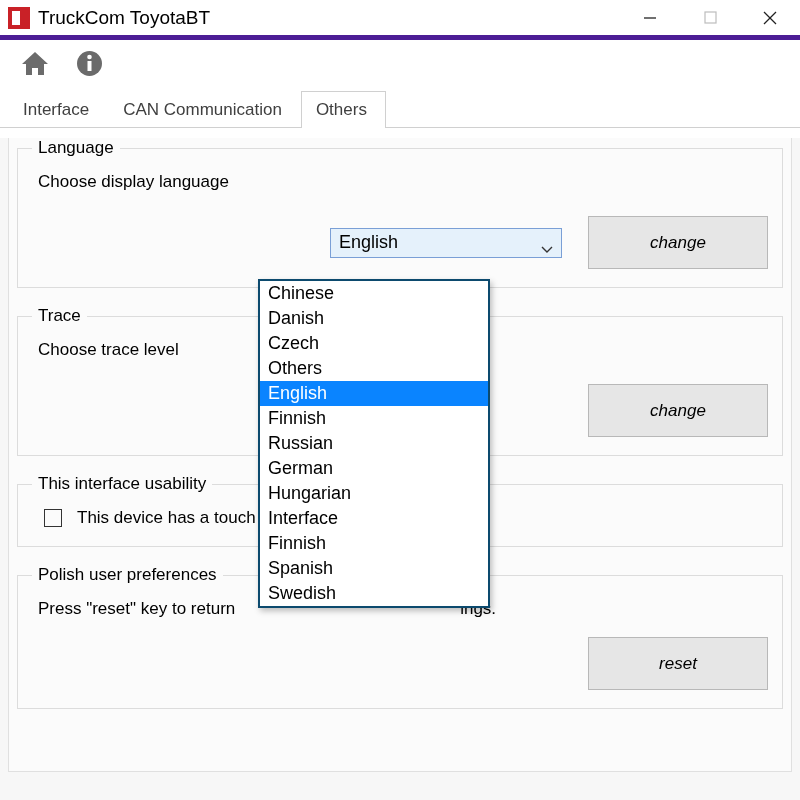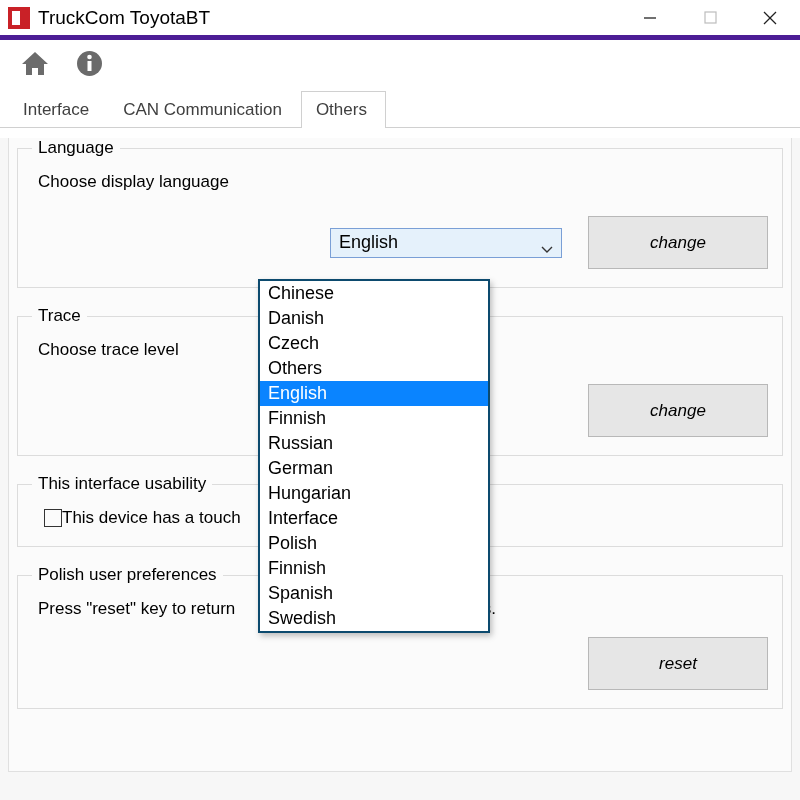--- a/index.html
+++ b/index.html
@@ -157,21 +157,21 @@
     display: flex;
     align-items: center;
     justify-content: center;
     box-sizing: border-box;
     font-style: italic;
   }
 
   .checkbox-row {
     display: flex;
     align-items: center;
-    gap: 0;
+    gap: 15px;
     margin-left: 12px;
   }
   .checkbox {
     width: 18px; height: 18px;
     border: 1px solid #333;
     box-sizing: border-box;
   }
 
   
   .dropdown {
@@ -298,20 +298,19 @@
         <div class="opt">Chinese</div>
         <div class="opt">Danish</div>
         <div class="opt">Czech</div>
         <div class="opt">Others</div>
         <div class="opt sel">English</div>
         <div class="opt">Finnish</div>
         <div class="opt">Russian</div>
         <div class="opt">German</div>
         <div class="opt">Hungarian</div>
         <div class="opt">Interface</div>
-        <div class="opt">Polish</div>
         <div class="opt">Finnish</div>
         <div class="opt">Spanish</div>
         <div class="opt">Swedish</div>
       </div>
   </div>
 
 </div>
 
 </body></html>

